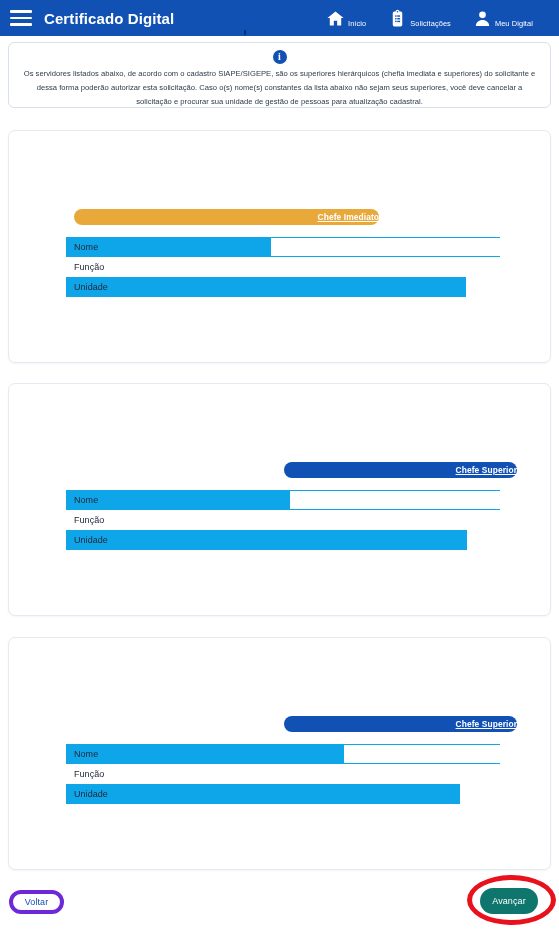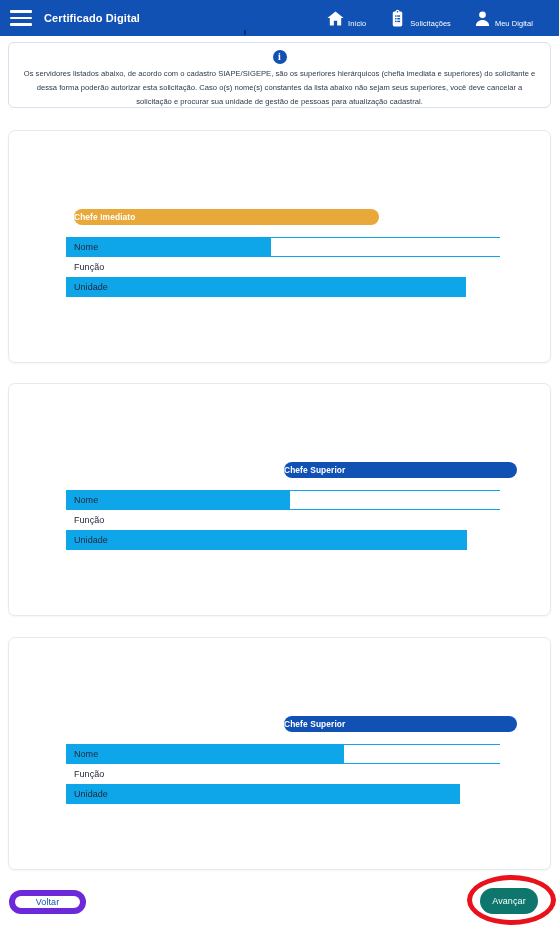--- a/index.html
+++ b/index.html
@@ -34,21 +34,21 @@
   }
   .hamburger span {
     display: block;
     height: 2.6px;
     width: 100%;
     background: #ffffff;
     border-radius: 1px;
   }
   .brand {
     color: #ffffff;
-    font-size: 11px;
+    font-size: 15px;
     font-weight: bold;
     margin-left: 12px;
     letter-spacing: 0.1px;
     white-space: nowrap;
   }
   .nav-group {
     position: absolute;
     left: 326px;
     top: 0;
     height: 36px;
@@ -131,23 +131,24 @@
   #card-3 { top: 637px; height: 233px; }
 
   .badge {
     position: absolute;
     height: 16px;
     border-radius: 8px;
     color: #ffffff;
     font-size: 8.4px;
     font-weight: bold;
     line-height: 16px;
-    text-align: left;
+    text-align: right;
     letter-spacing: 0.1px;
     white-space: nowrap;
+    text-decoration: underline;
   }
   .badge-imediato {
     background: #E8A93A;
     left: 65px;
     top: 78px;
     width: 305px;
   }
   .badge-superior {
     background: #1251B4;
     left: 275px;
@@ -207,24 +208,24 @@
     border-radius: 14px;
     display: flex;
     align-items: center;
     justify-content: center;
     white-space: nowrap;
     font-family: "Liberation Sans", sans-serif;
   }
   .btn-voltar {
     left: 9px;
     top: 5px;
-    width: 77px;
+    width: 55px;
     height: 24px;
     background: #ffffff;
-    border: 6px solid #6d28d9;
+    border: 4px solid #6d28d9;
     color: #1251B4;
   }
   .btn-avancar {
     left: 480px;
     top: 3px;
     width: 58px;
     height: 26px;
     background: #0f766e;
     border: none;
     color: #ffffff;

